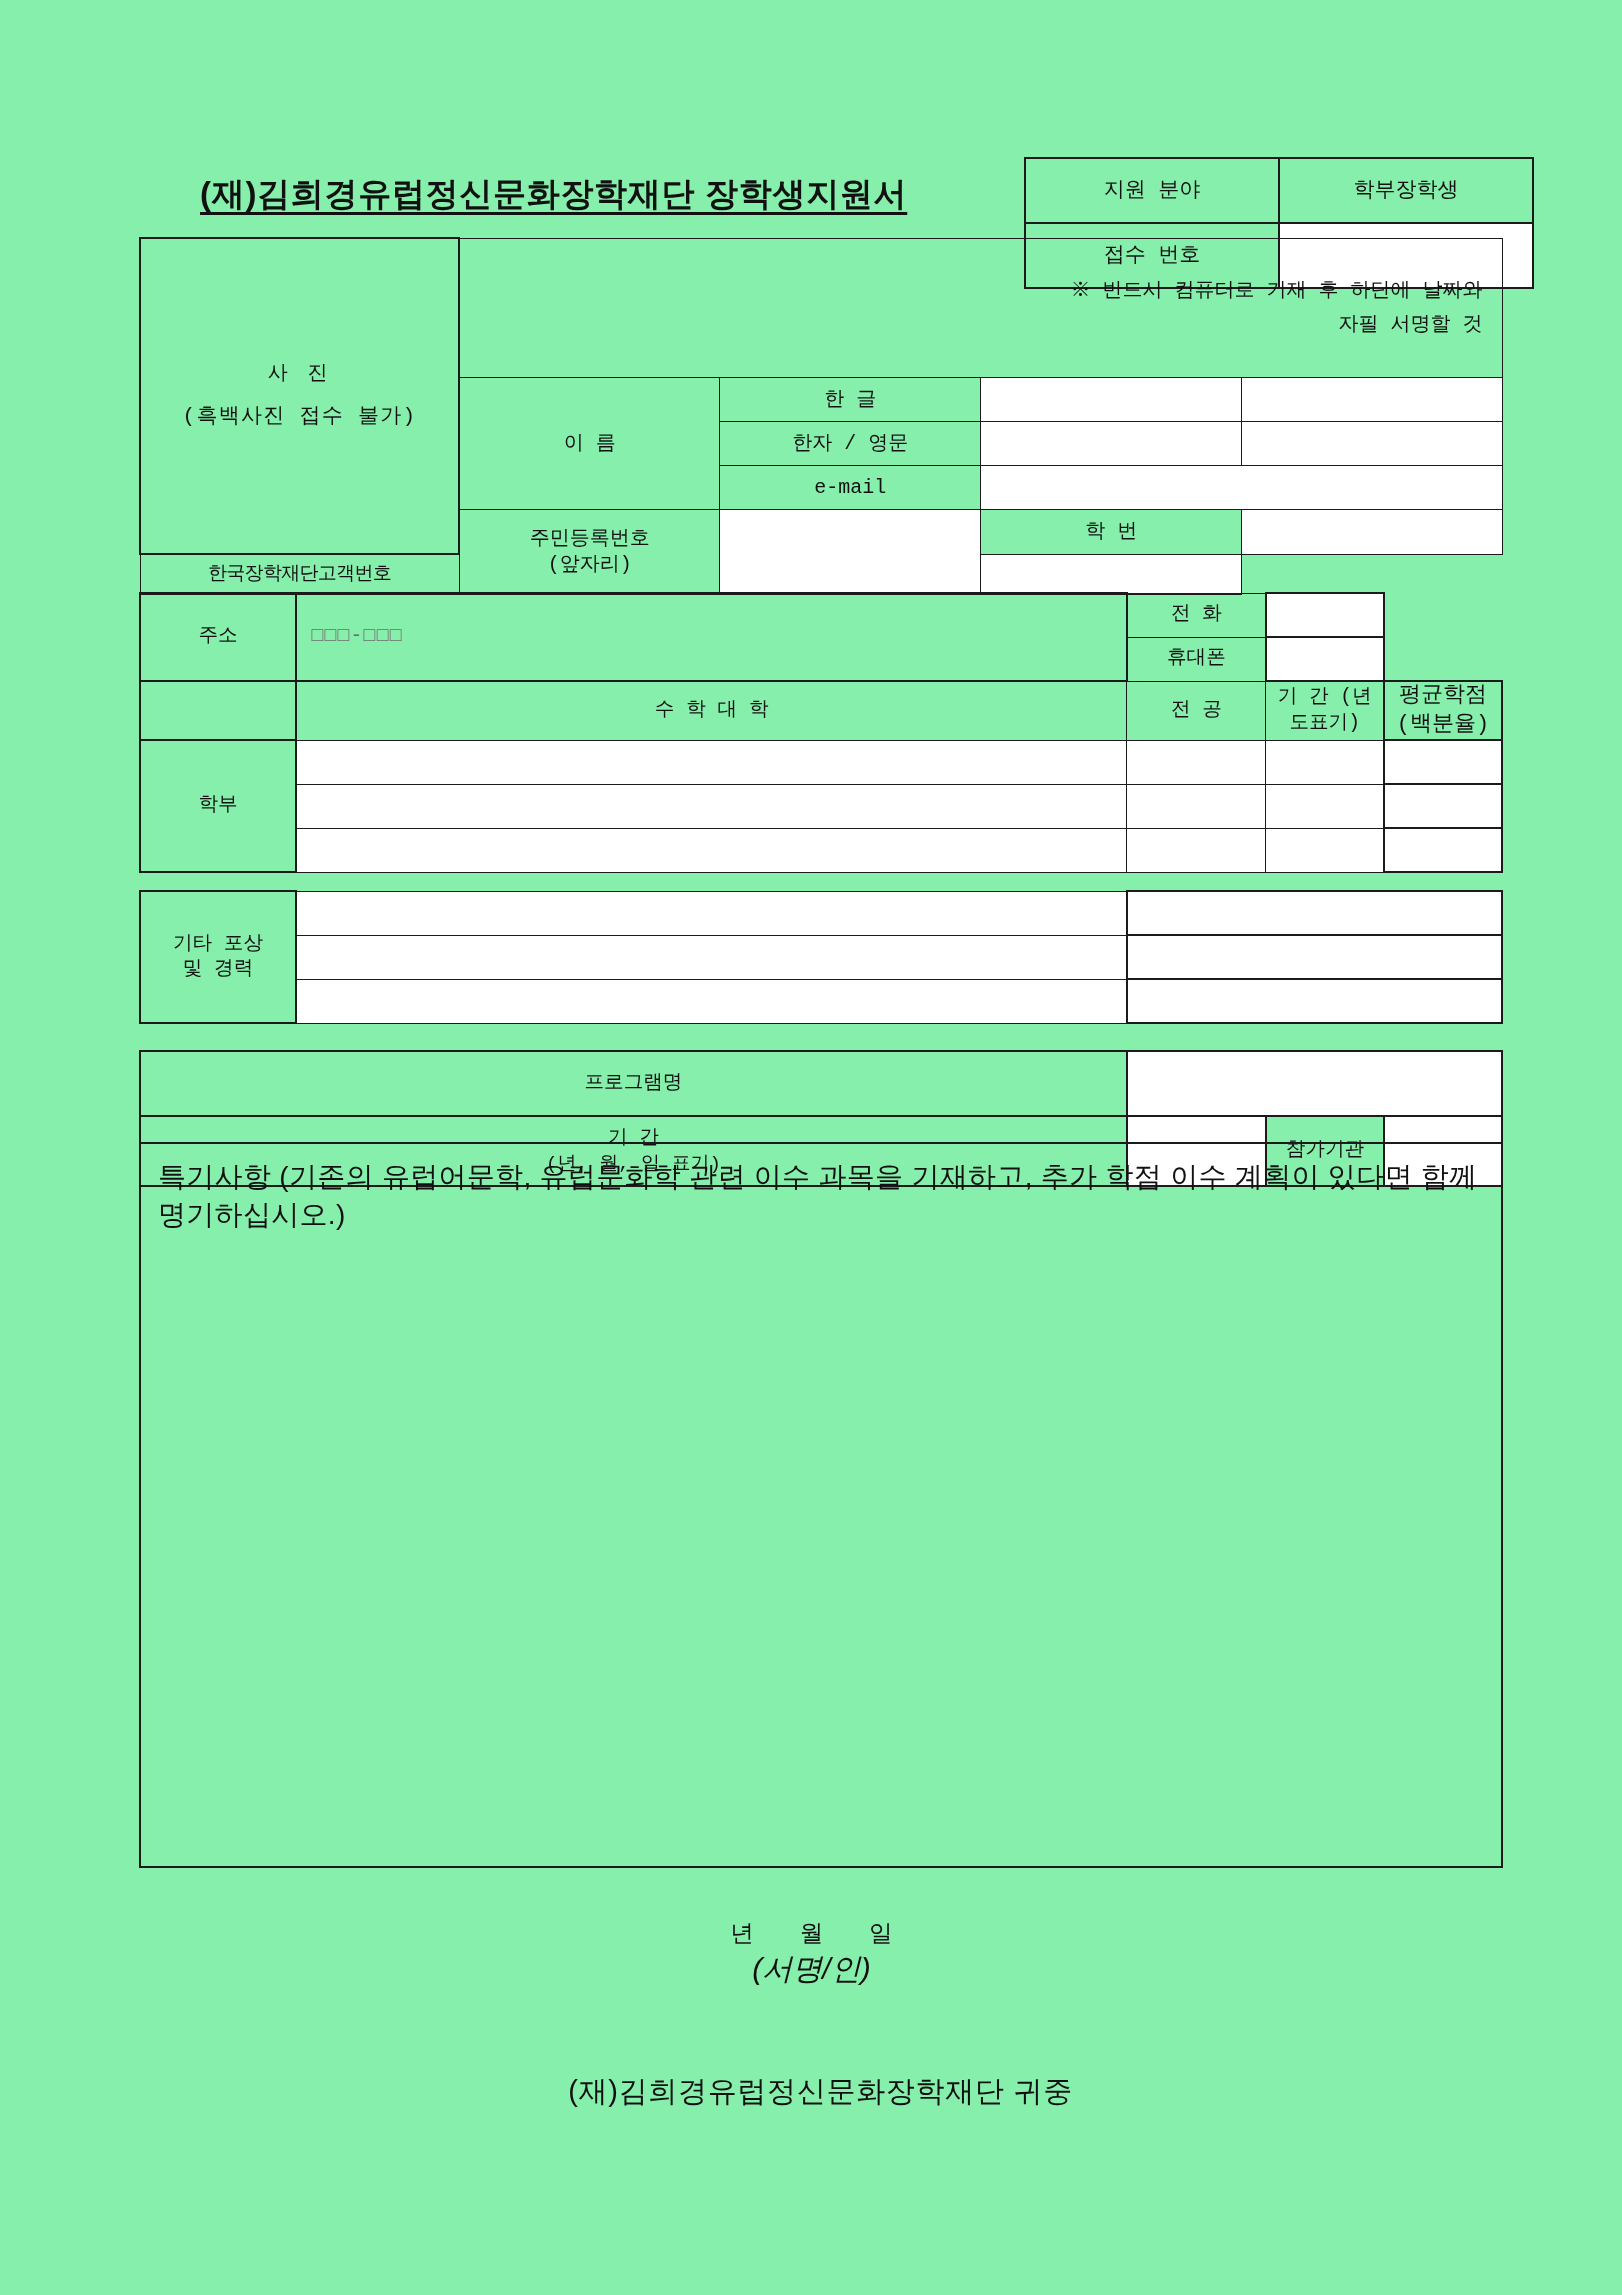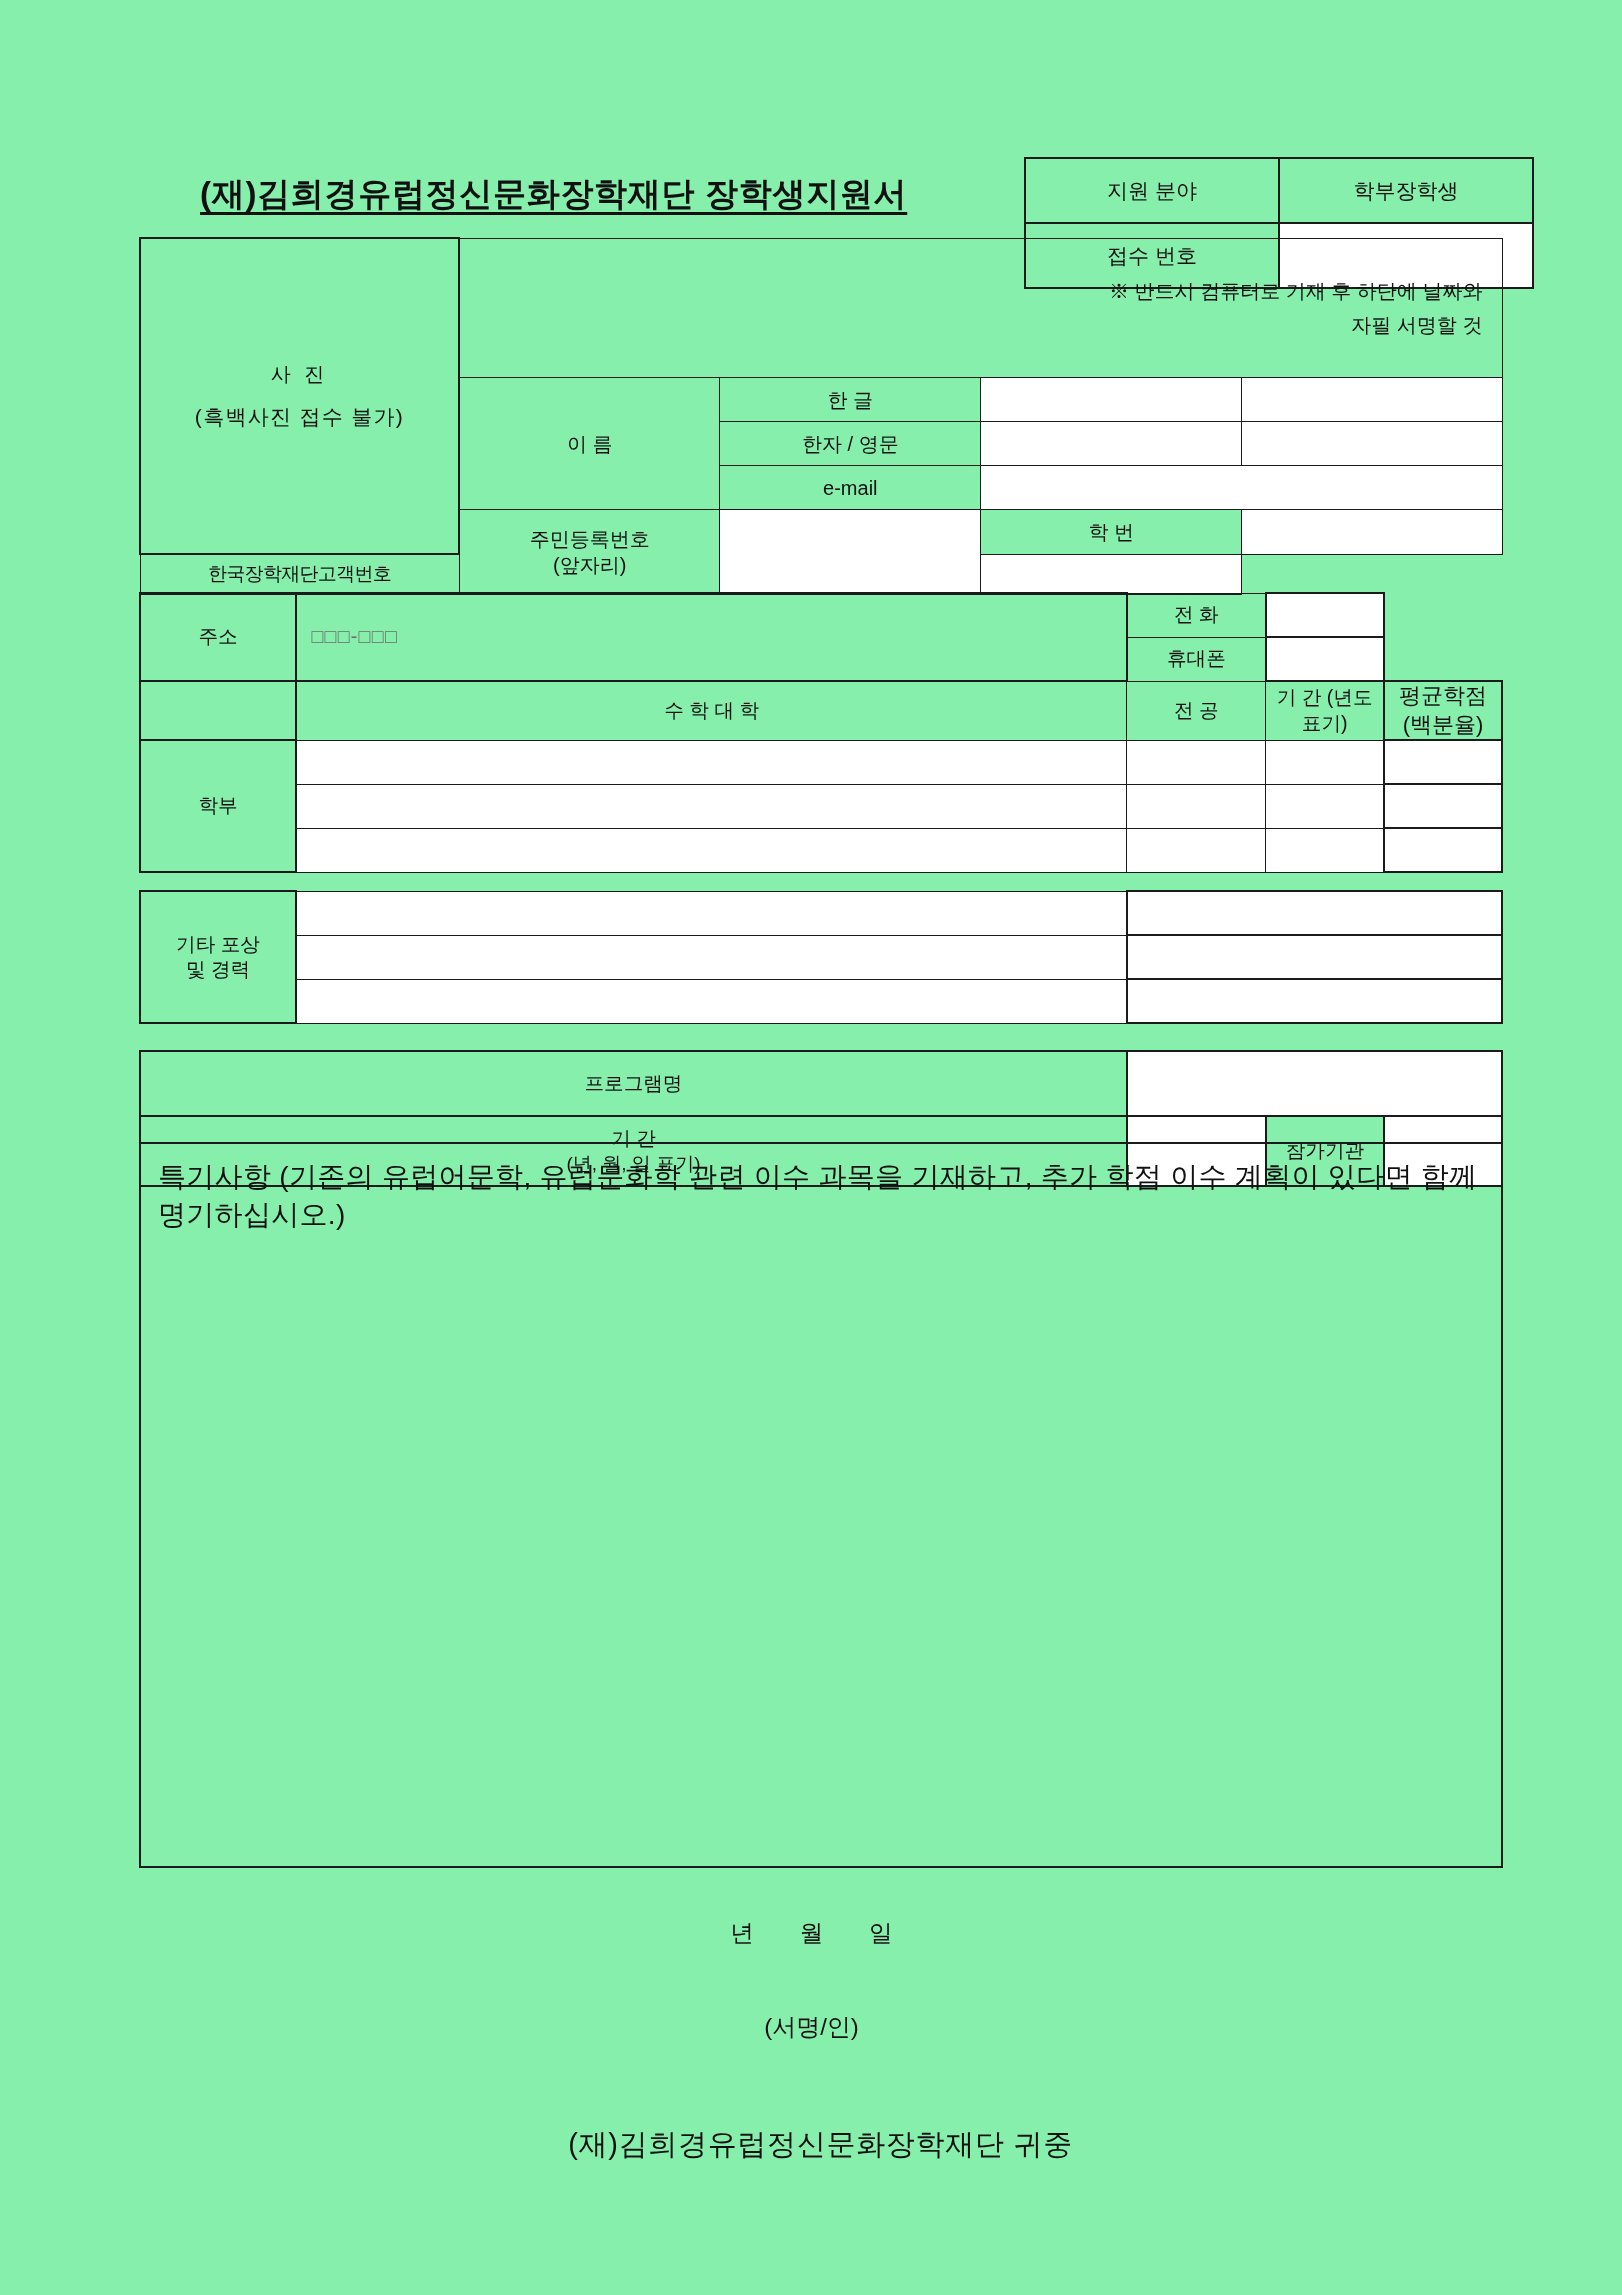--- a/index.html
+++ b/index.html
@@ -28,20 +28,21 @@
     table-layout: fixed;
   }
   td {
     border: 1.3px solid #1b1b1b;
     font-size: 19.6px;
     padding: 0 6.5px;
     vertical-align: middle;
     text-align: center;
     line-height: 1.3;
     color: #111;
+    font-family: Liberation Mono, monospace;
   }
   td.noborder { border: none; }
   .thick { border-width: 2.6px; }
 
   
   .title-row {
     position: absolute;
     left: 141px;
     top: 160px;
     width: 1348px;
@@ -127,22 +128,22 @@
     top: 1917px;
     width: 1623px;
     text-align: center;
   }
   .date-line {
     font-size: 23.6px;
     letter-spacing: 19.6px;
     padding-left: 19.6px;
   }
   .sign-line {
-    font-size: 24px;
-    margin-top: 62px;
+    font-size: 30px;
+    font-style: italic;
   }
   .org-line {
     font-size: 29px;
     margin-top: 82px;
     letter-spacing: 0.7px;
     margin-left: 18px;
   }
 </style>
 </head>
 <body>

